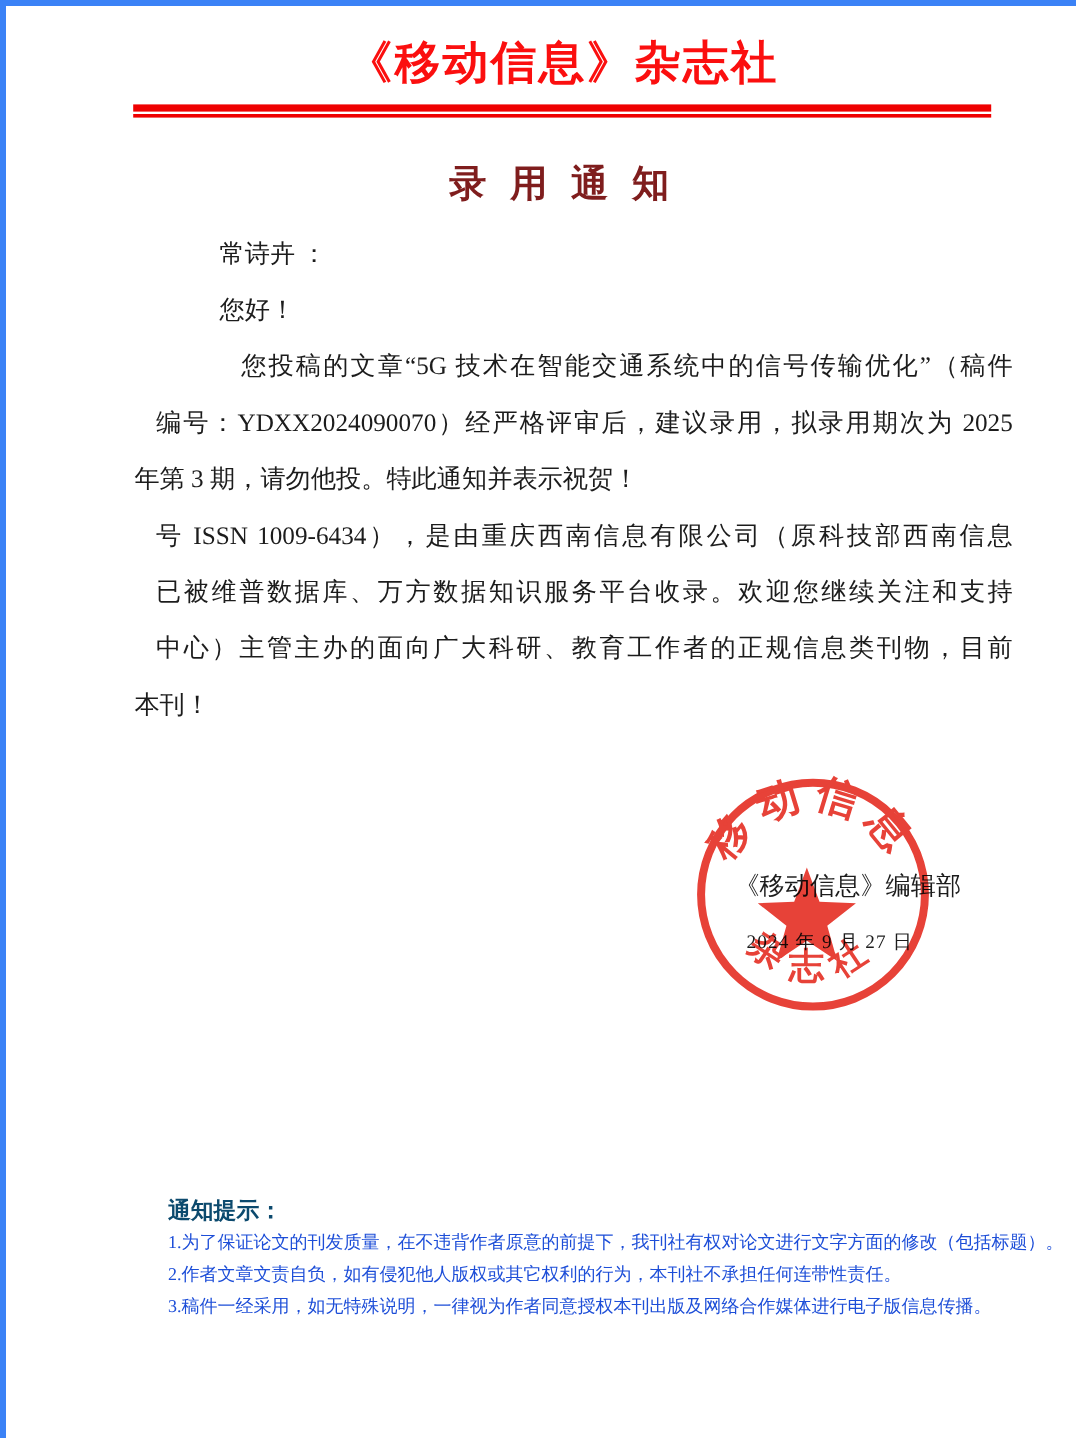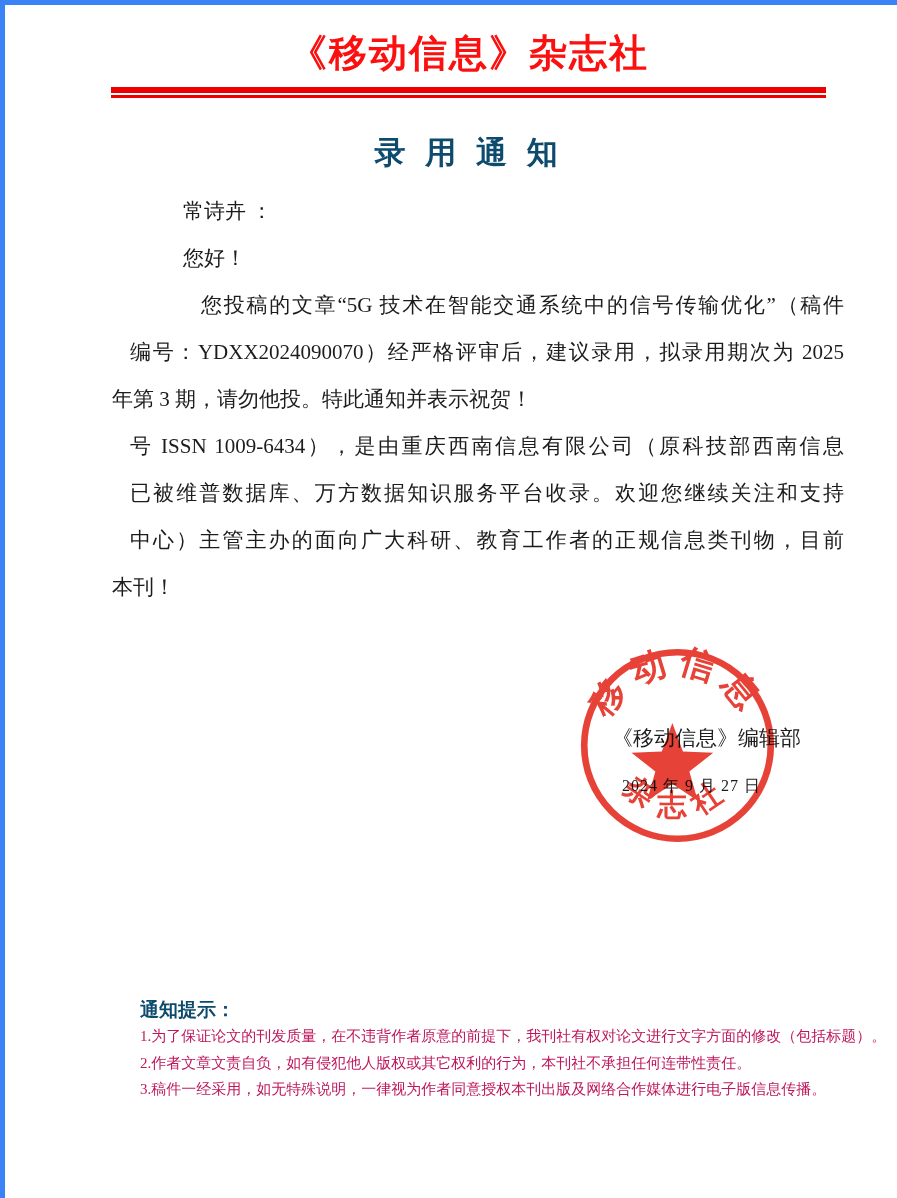--- a/index.html
+++ b/index.html
@@ -22,21 +22,21 @@
   .red-rule{
     position:absolute;top:82px;left:106px;width:715px;
     height:2px;
     border-top:6px solid #ef0000;
     border-bottom:3px solid #ef0000;
     background:#ffffff;
   }
   .doc-title{
     position:absolute;top:128px;left:107px;width:714px;
     text-align:center;
-    font-size:31px;font-weight:bold;color:#0c4a6e;
+    font-size:31px;font-weight:bold;color:#7f1d1d;
     letter-spacing:6px;line-height:40px;
     white-space:nowrap;
   }
   .letter-body{
     position:absolute;top:183px;left:107px;width:714px;
     font-size:21px;line-height:47px;
   }
   .line{width:714px;}
   .line.full{text-align:justify;text-align-last:justify;margin-left:18px;}
   .line.indent{padding-left:71px;width:643px;}
@@ -61,21 +61,21 @@
     fill:#e4271c;
   }
   .footer{
     position:absolute;top:991px;left:135px;width:756px;
   }
   .footer-heading{
     font-size:19px;font-weight:bold;line-height:27px;color:#0c4a6e;
     white-space:nowrap;
   }
   .footer-note{
-    font-size:15px;line-height:26.5px;color:#be185d;
+    font-size:15px;line-height:26.5px;color:#1d4ed8;
     white-space:nowrap;
   }
 </style>
 </head>
 <body>
 
 <div class="page">
 
   <div class="org-header">《移动信息》杂志社</div>
 

